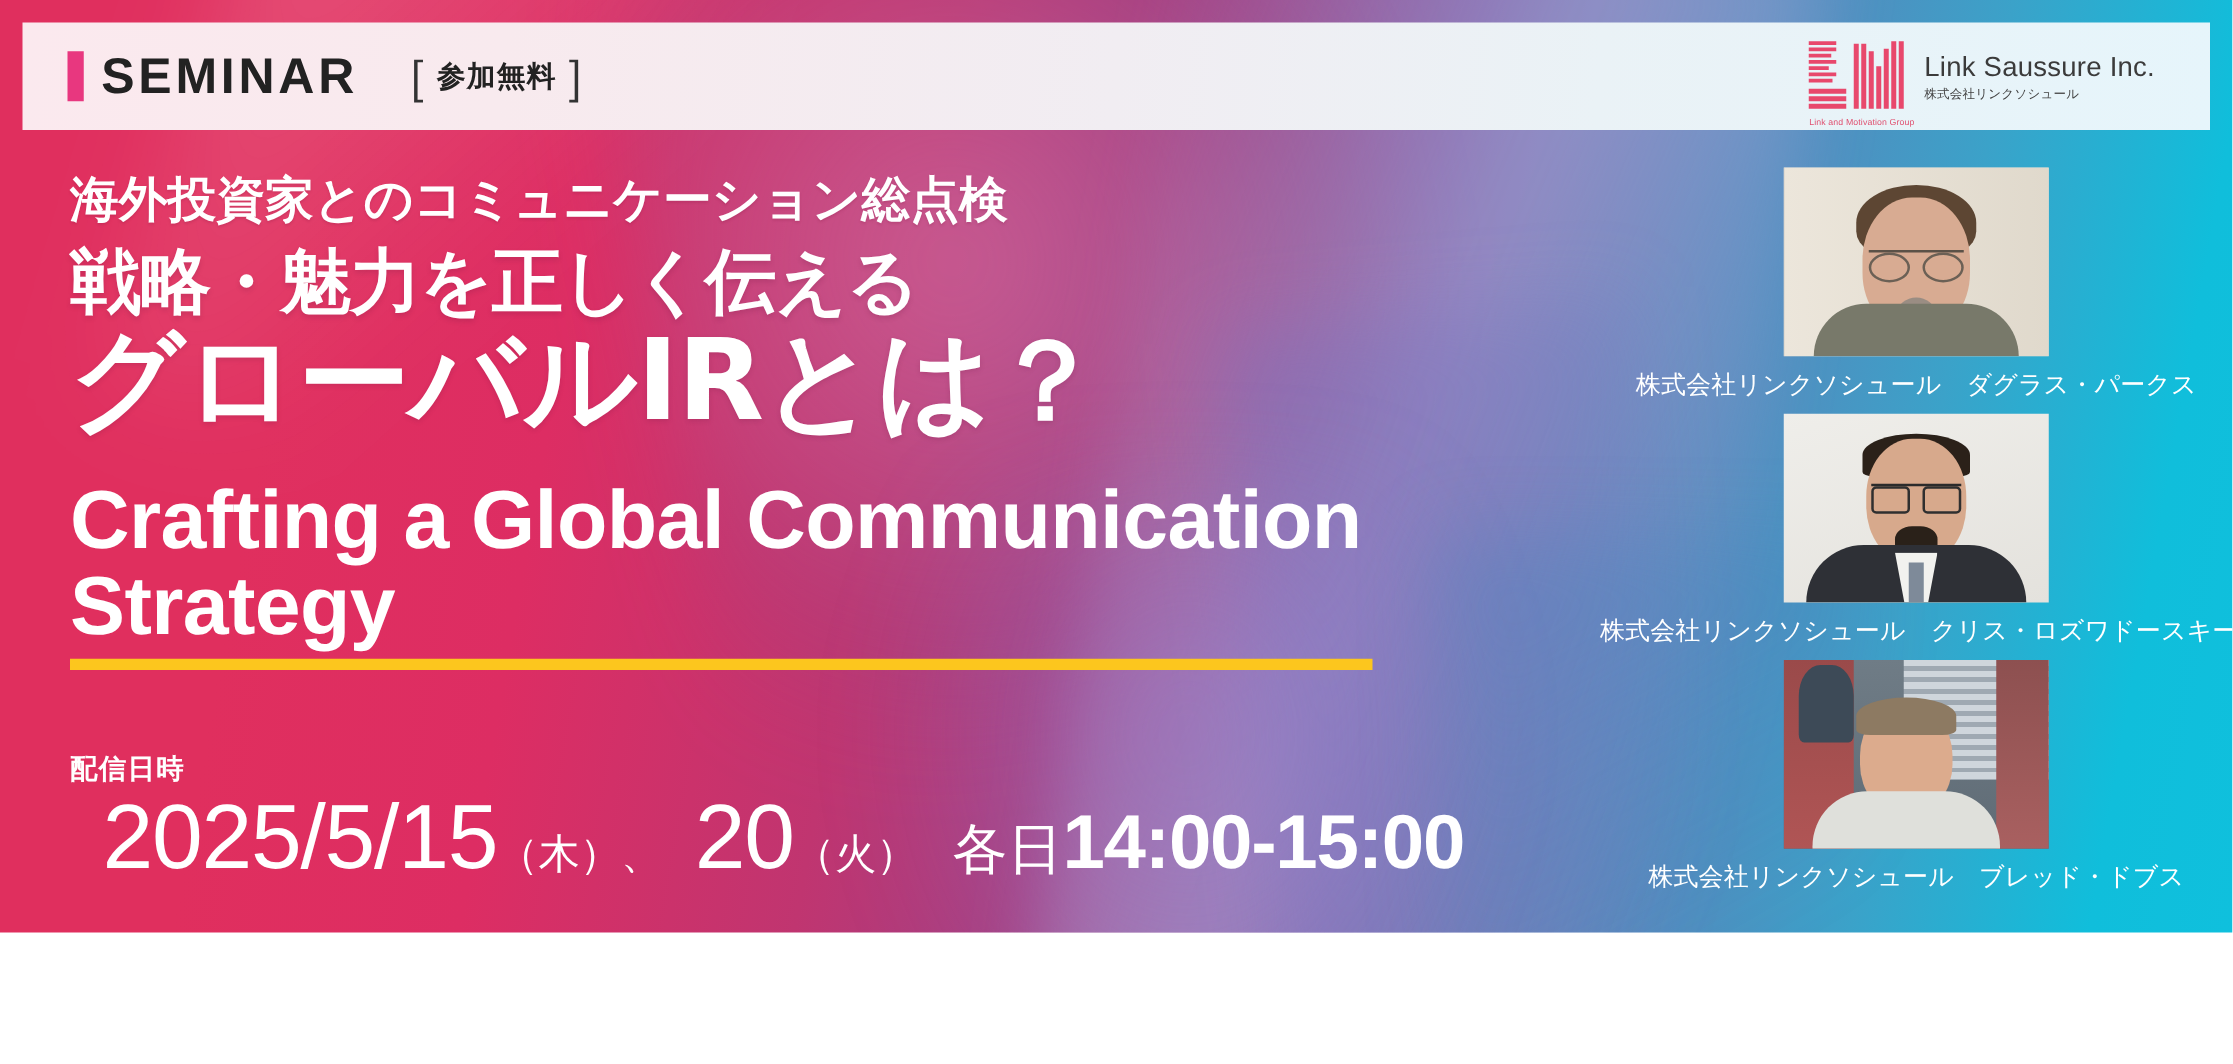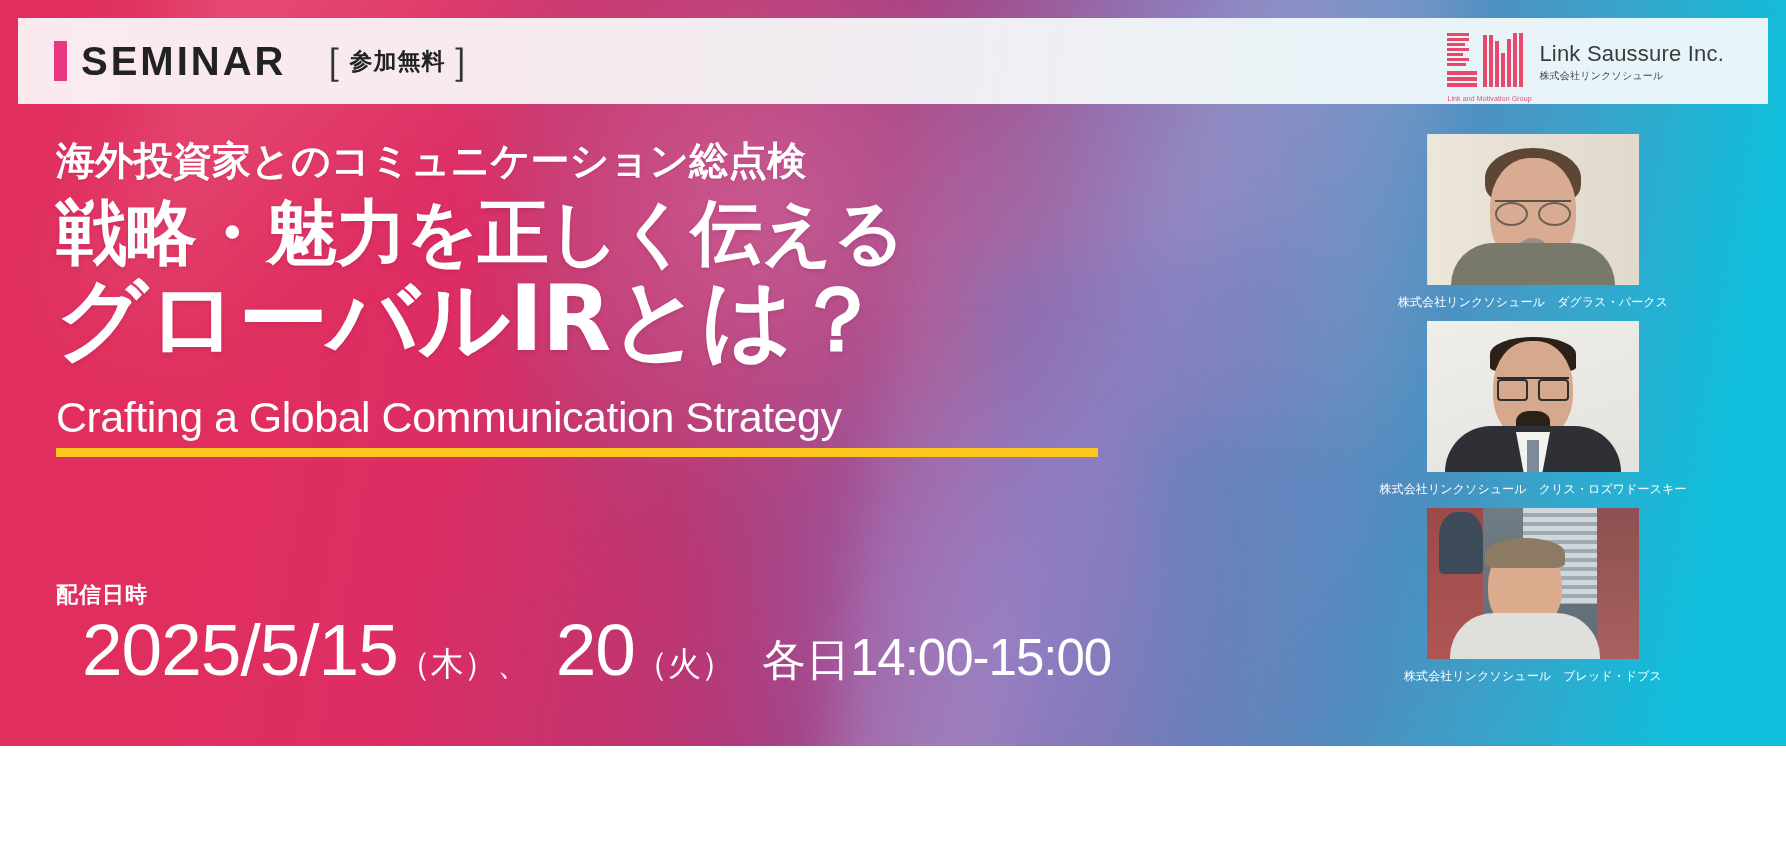--- a/index.html
+++ b/index.html
@@ -111,54 +111,54 @@
     letter-spacing:0px; line-height:1.1;
     font-family:"DejaVu Sans","Liberation Sans",sans-serif;
     text-shadow:0 1px 2px rgba(120,20,60,.18);
   }
   #title-l1, #title-l2 {
     color:#fff; font-weight:bold;
     font-family:"DejaVu Sans","Liberation Sans",sans-serif;
     line-height:1.02; letter-spacing:-1px;
     text-shadow:0 2px 4px rgba(100,20,60,.18);
   }
-  #title-l1 { font-size:71px; margin-top:14px; }
+  #title-l1 { font-size:57px; margin-top:14px; }
   #title-l2 { font-size:90px; margin-top:4px; }
   #subtitle-wrap { margin-top:30px; width:1042px; }
   #subtitle-en {
-    font-size:43px; font-weight:normal; color:#fff;
+    font-size:66px; font-weight:bold; color:#fff;
     letter-spacing:-.5px; line-height:1.05;
     font-family:"Liberation Sans","DejaVu Sans",sans-serif;
   }
   #subtitle-rule { height:9px; background:#fcc61e; margin-top:8px; width:1042px; }
 
   
-  #date-block { position:absolute; left:56px; top:580px; color:#fff; }
+  #date-block { position:absolute; left:56px; top:600px; color:#fff; }
   #date-label {
     font-size:22px; font-weight:bold; letter-spacing:1px;
     font-family:"DejaVu Sans","Liberation Sans",sans-serif;
     margin-bottom:2px;
   }
   #date-line { display:flex; align-items:baseline; }
   .dt-big { font-size:73px; font-weight:300; letter-spacing:-1px; line-height:1.05;margin-left:26px; }
   .dt-dow { font-size:33px; font-weight:400; font-family:"DejaVu Sans",sans-serif; }
   .dt-sep { font-size:33px; font-weight:400; font-family:"DejaVu Sans",sans-serif; }
   .dt-each { font-size:44px; font-weight:400; font-family:"DejaVu Sans",sans-serif; margin-left:28px; }
-  .dt-time { font-size:51px; font-weight:400; letter-spacing:-1px; }
+  .dt-time { font-size:61px; font-weight:700; letter-spacing:-1px; }
 
   
   #speakers { position:absolute; right:0px; top:134px; width:506px; }
   .speaker { margin-bottom:4px; }
   .photo {
     width:212px; height:151px; margin:0 auto;
     position:relative; overflow:hidden;
     background:#cfcfcf;
   }
   .cap {
-    text-align:center; color:#fff; font-size:12px;
+    text-align:center; color:#fff; font-size:20px;
     font-family:"DejaVu Sans","Liberation Sans",sans-serif;
     padding-top:9px; padding-bottom:6px; letter-spacing:.1px;
     white-space:nowrap;
   }
 
   
   .p1 { background: linear-gradient(175deg,#e8e2d7 0%, #e3dcd0 100%); }
   .p1::before{
     content:""; position:absolute; left:0; top:0; right:0; bottom:0;
     background:

